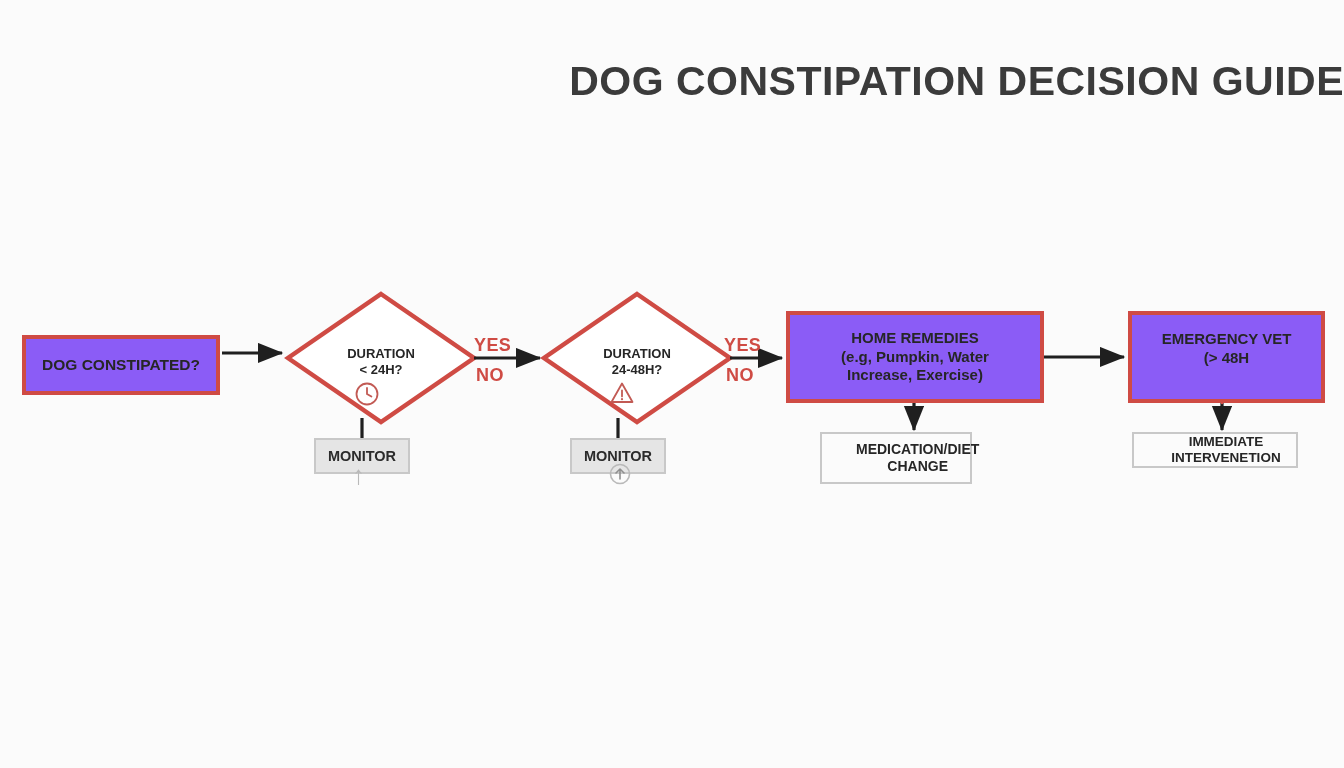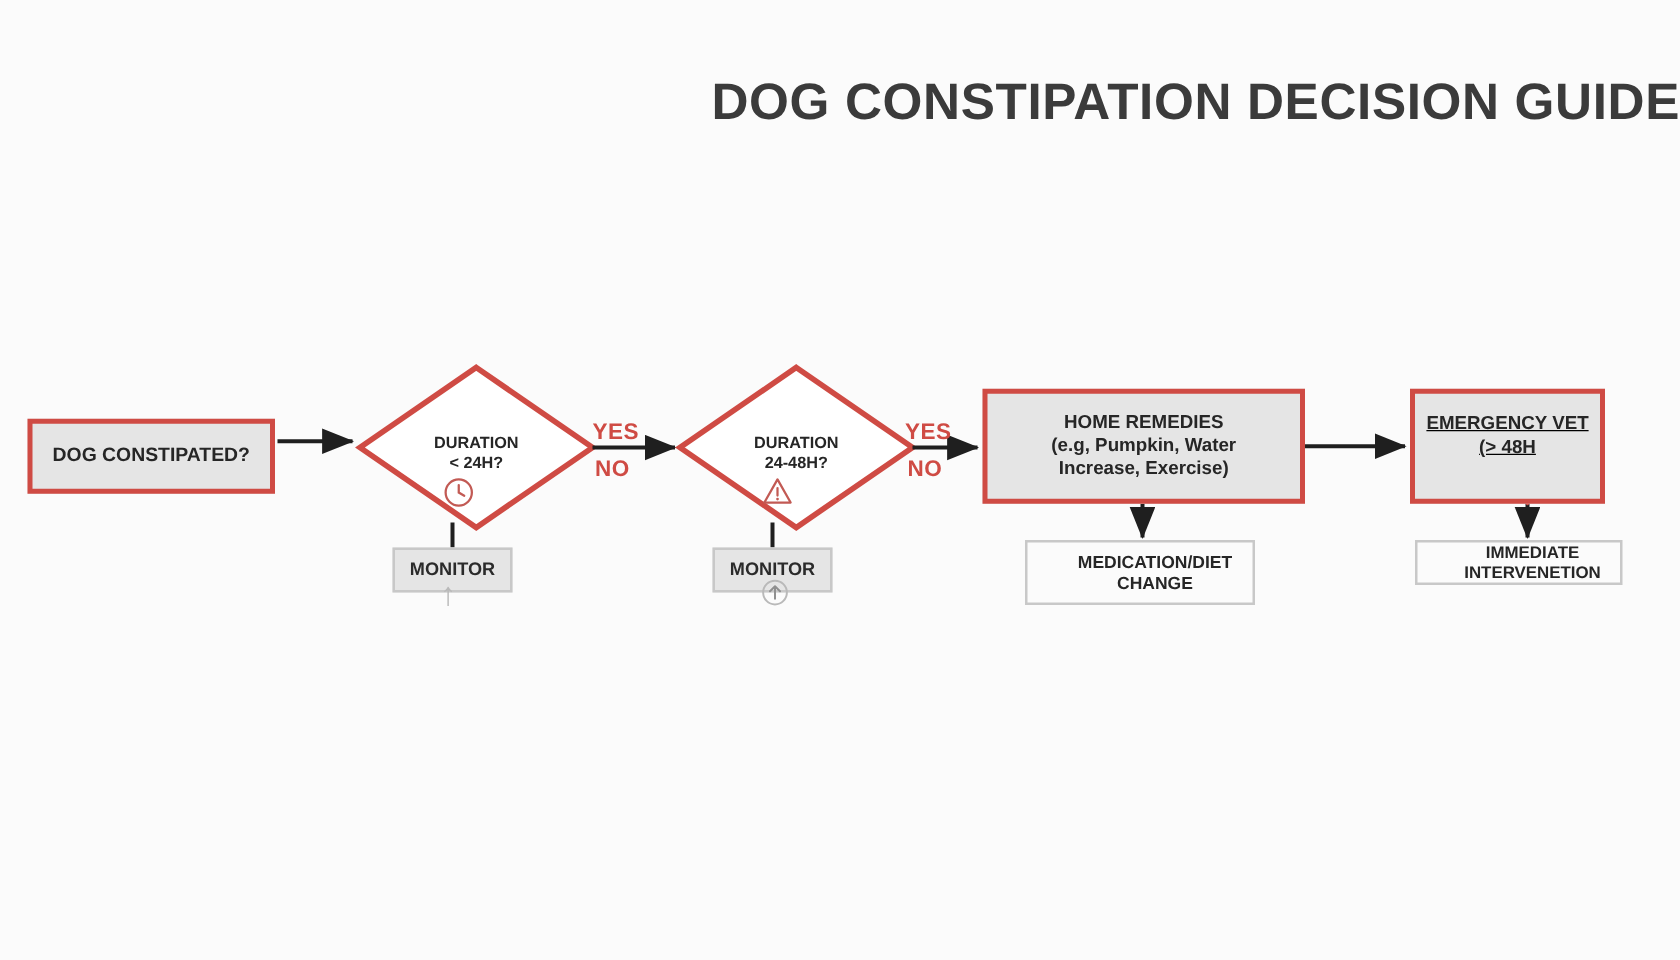--- a/index.html
+++ b/index.html
@@ -41,33 +41,33 @@
     color: #262626;
     text-align: center;
     line-height: 1.26;
     white-space: pre-line;
   }
 
   
   .red-box {
     position: absolute;
     box-sizing: border-box;
-    background: #e5e5e5;
+    background: #8b5cf6;
     border: 4px solid #cf4b44;
     display: flex;
     align-items: center;
     justify-content: center;
   }
   .red-box .node-label { font-size: 15px; }
 
   #box-start      { left: 22px;   top: 335px; width: 198px; height: 60px; }
   #box-start .node-label { font-size: 15.5px; }
 
   #box-home       { left: 786px;  top: 311px; width: 258px; height: 92px; }
-  #box-emergency  { left: 1128px; top: 311px; width: 156px; height: 92px; text-decoration: underline; }
+  #box-emergency  { left: 1128px; top: 311px; width: 197px; height: 92px; }
 
   
   .diamond-wrap {
     position: absolute;
     width: 186px;
     height: 128px;
   }
   .diamond-wrap .node-label {
     position: absolute;
     left: 0;
@@ -106,21 +106,21 @@
     align-items: center;
     justify-content: flex-start;
     gap: 9px;
     padding: 6px 10px;
   }
   .outcome-box .node-label {
     font-size: 14px;
     line-height: 1.22;
     flex: 1;
   }
-  #box-medication { left: 820px;  top: 432px; width: 184px; height: 52px; }
+  #box-medication { left: 820px;  top: 432px; width: 152px; height: 52px; }
   #box-immediate  { left: 1132px; top: 432px; width: 166px; height: 36px; }
   #box-immediate .node-label { font-size: 13.5px; }
 
   
   .branch-label {
     position: absolute;
     color: #cf4b44;
     font-weight: bold;
     font-size: 18px;
     letter-spacing: 0.4px;

